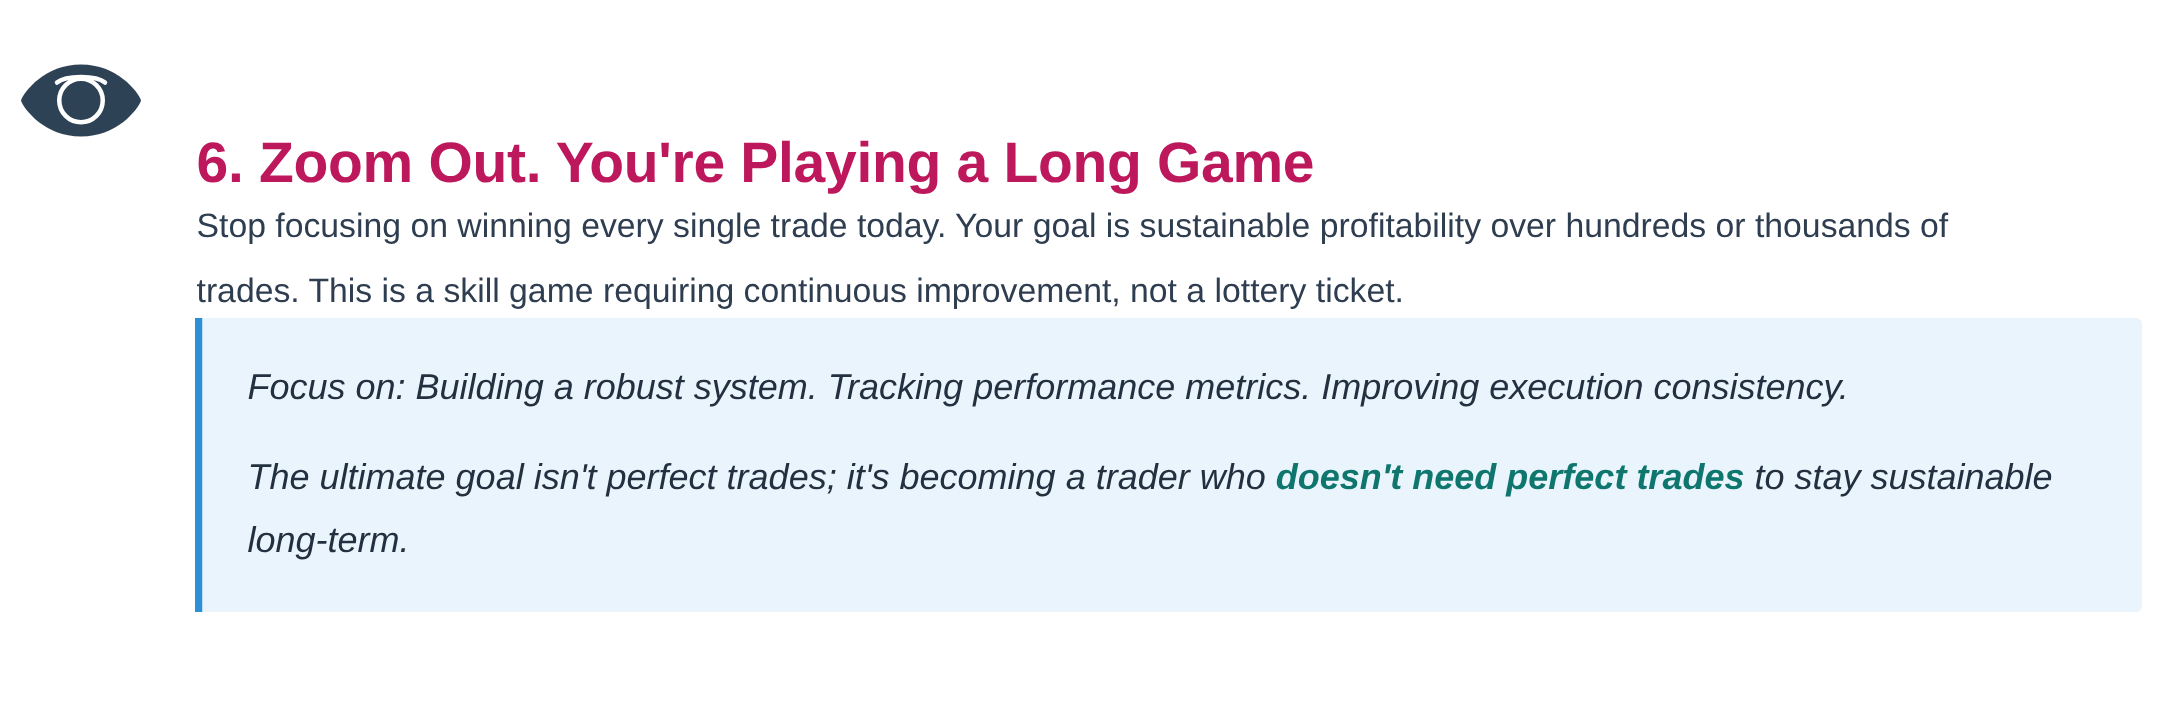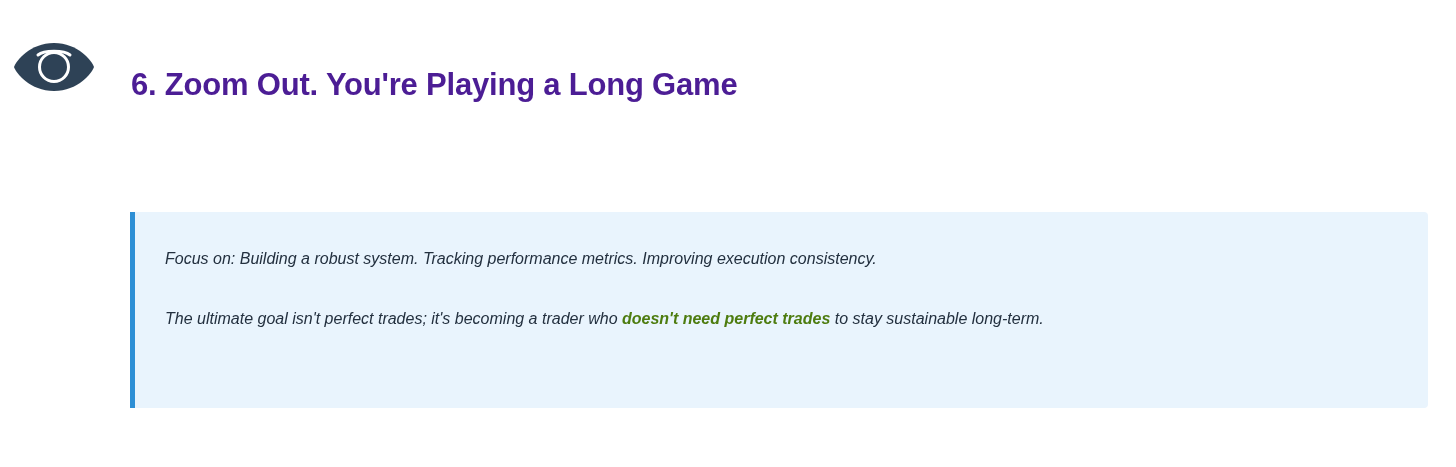--- a/index.html
+++ b/index.html
@@ -32,26 +32,26 @@
     top: 41px;
     width: 84px;
     height: 52px;
   }
   .eye-icon svg {
     display: block;
   }
   .section-title {
     position: absolute;
     left: 131px;
-    top: 38px;
+    top: 56px;
     width: 1300px;
-    font-size: 31px;
+    font-size: 38px;
     line-height: 42px;
     font-weight: bold;
-    color: #4c1d95;
+    color: #be185d;
     letter-spacing: -0.2px;
   }
   
   .body-para {
     position: absolute;
     left: 131px;
     top: 106px;
     width: 1225px;
     font-size: 22.5px;
     line-height: 43px;
@@ -67,30 +67,30 @@
     background: #e9f4fd;
     border-left: 5px solid #2d8fd5;
     border-radius: 0 4px 4px 0;
     box-sizing: border-box;
   }
   .callout-inner {
     padding: 26px 30px 0 30px;
   }
   .callout p {
     margin: 0;
-    font-size: 16px;
+    font-size: 24px;
     line-height: 42px;
     font-style: italic;
     color: #23303f;
   }
   .callout p.second {
     margin-top: 18px;
   }
   .emph {
-    color: #4d7c0f;
+    color: #0f766e;
     font-weight: bold;
     font-style: italic;
   }
 </style>
 </head>
 <body>
 
 <div class="page">
 
   <div class="section-head">
@@ -99,20 +99,21 @@
       <svg width="84" height="52" viewBox="0 0 84 52" xmlns="http://www.w3.org/2000/svg">
         <path d="M42 2 C18 2 4 20 2 26 C4 32 18 50 42 50 C66 50 80 32 82 26 C80 20 66 2 42 2 Z" fill="#2e4256"></path>
         <circle cx="42" cy="26" r="14.5" fill="none" stroke="#ffffff" stroke-width="3"></circle>
         <path d="M26 14 C32 9 52 9 58 14" fill="none" stroke="#ffffff" stroke-width="3" stroke-linecap="round"></path>
       </svg>
     </span>
 
     <h2 class="section-title">6. Zoom Out. You're Playing a Long Game</h2>
   </div>
 
+  <p class="body-para">Stop focusing on winning every single trade today. Your goal is sustainable profitability over hundreds or thousands of trades. This is a skill game requiring continuous improvement, not a lottery ticket.</p>
 
   <div class="callout">
     <div class="callout-inner">
       <p class="first">Focus on: Building a robust system. Tracking performance metrics. Improving execution consistency.</p>
       <p class="second">
         <span>The ultimate goal isn't perfect trades; it's becoming a trader who </span><span class="emph">doesn't need perfect trades</span><span> to stay sustainable long-term.</span>
       </p>
     </div>
   </div>
 

